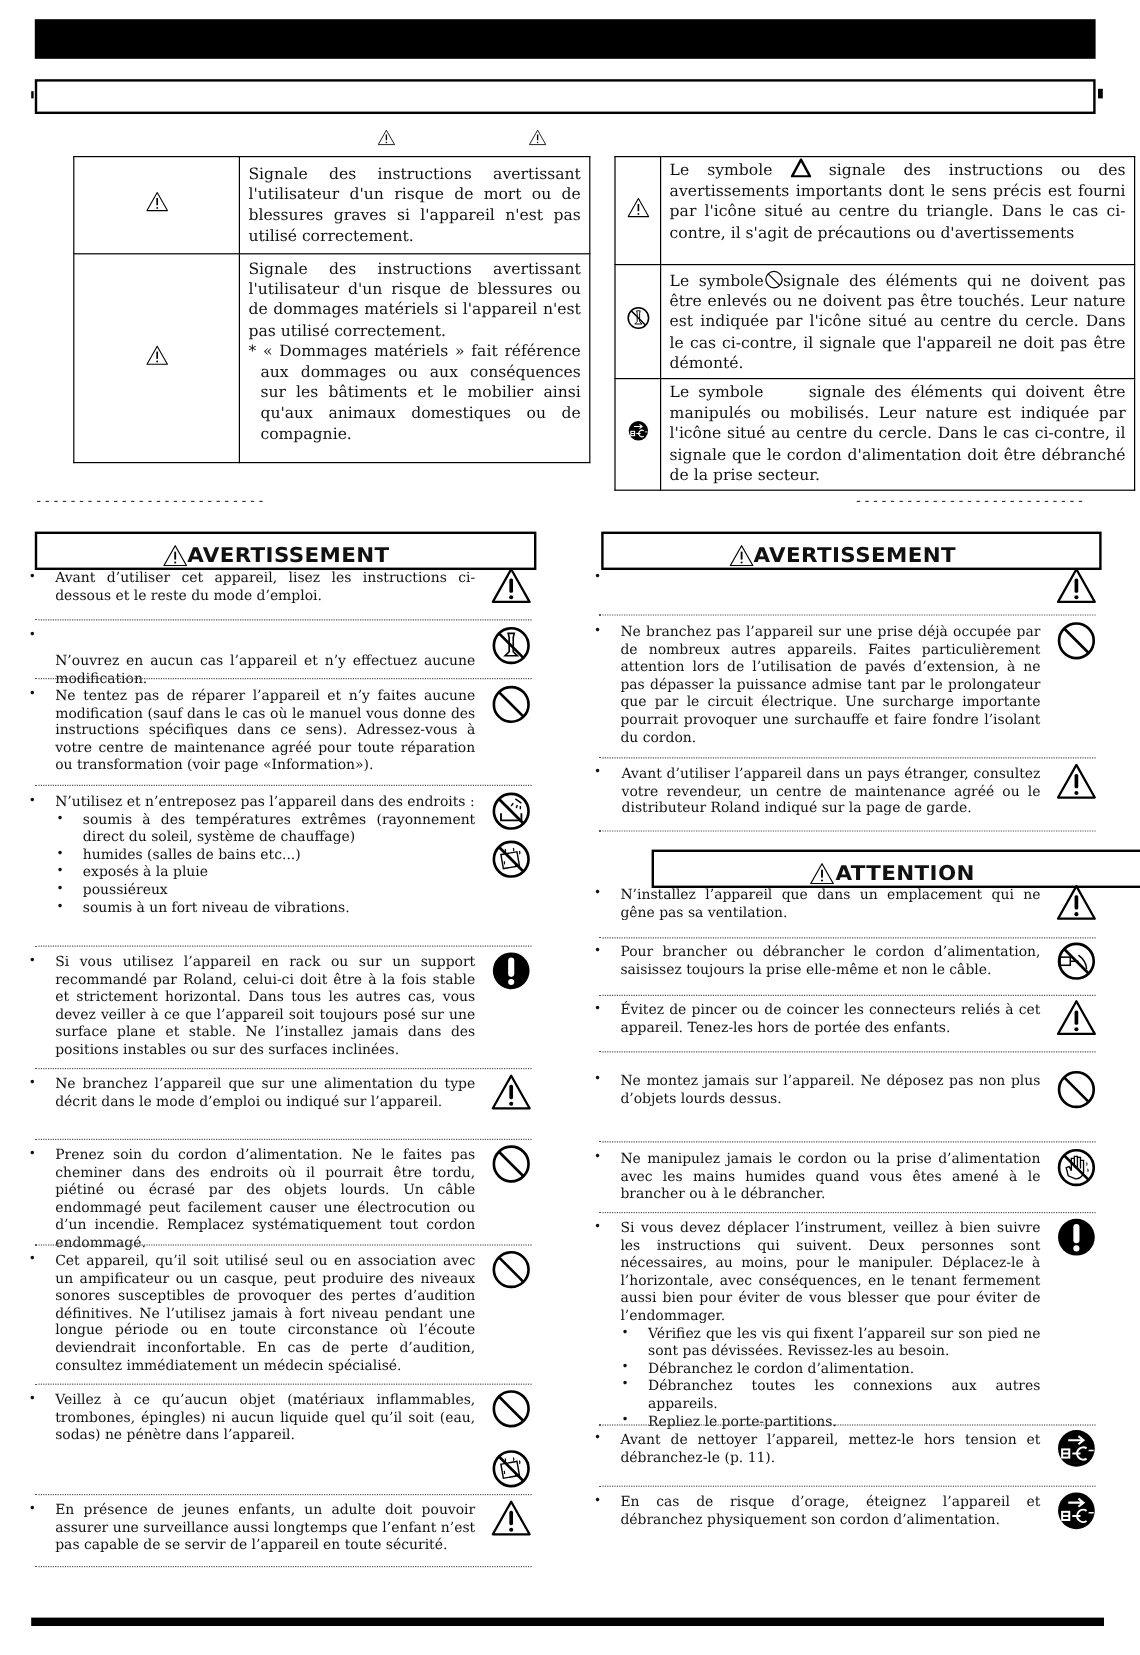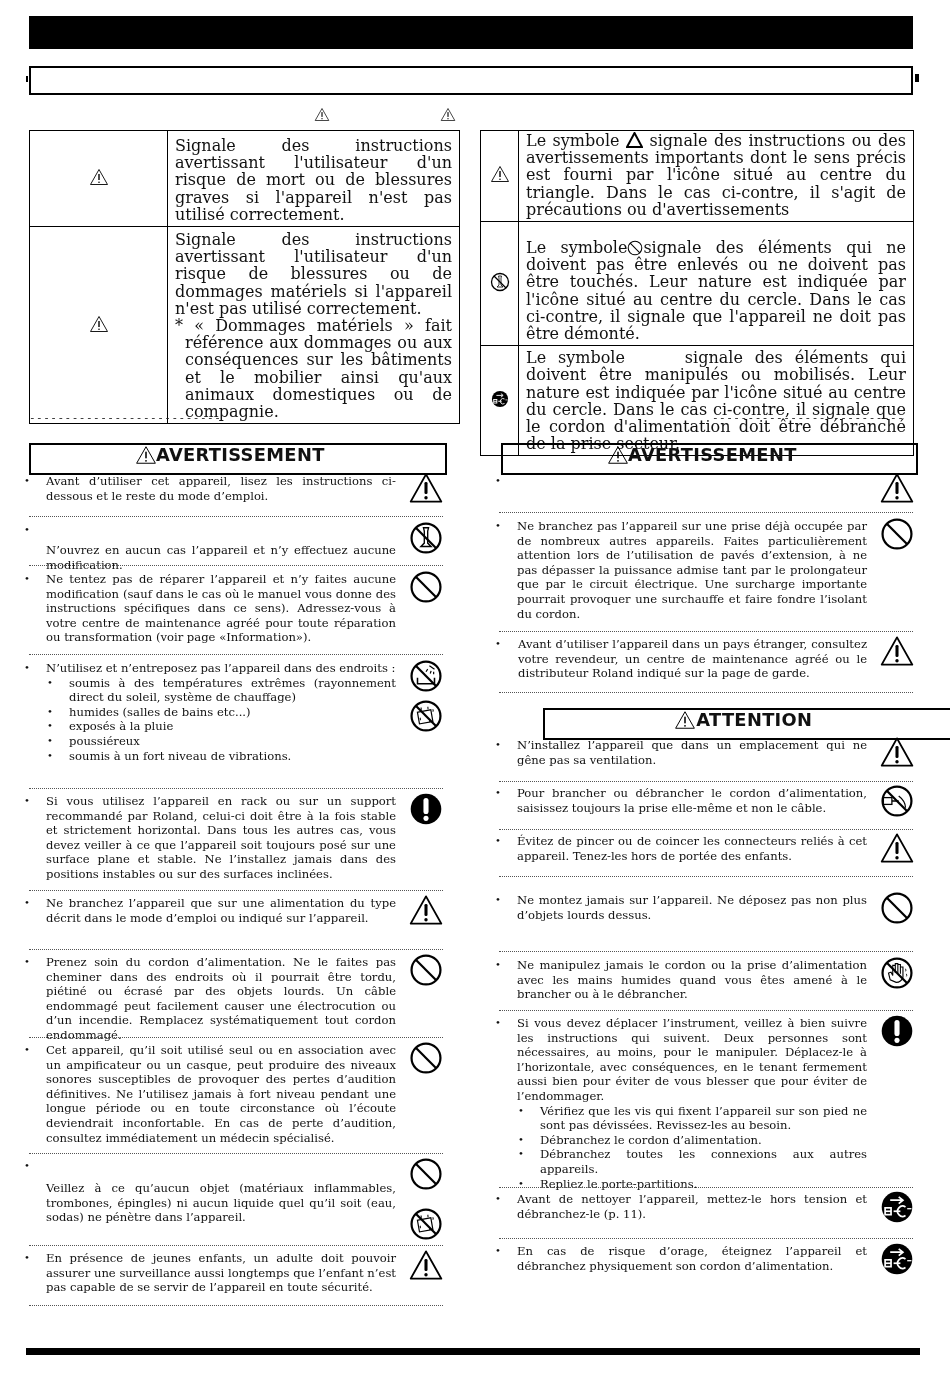--- a/index.html
+++ b/index.html
@@ -4,27 +4,27 @@
 <style>
   html,body{margin:0;padding:0;background:#fff;}
   body{width:950px;height:1379px;position:relative;overflow:hidden;font-family:"DejaVu Serif","Liberation Serif",serif;color:#111;}
   .abs{position:absolute;}
   .title-bar{left:29px;top:16px;width:884px;height:33px;background:#000;}
   .subtitle-box{left:29px;top:66px;width:880px;height:25px;border:2px solid #000;}
   .tick-l{left:26px;top:76px;width:2px;height:6px;background:#000;}
   .tick-r{left:915px;top:74px;width:4px;height:8px;background:#000;}
   .tri-small{width:16px;height:15px;display:inline-block;}
   
-  table.legend{border-collapse:collapse;position:absolute;font-size:16px;line-height:17.2px;}
+  table.legend{border-collapse:collapse;position:absolute;font-size:13px;line-height:17.2px;margin-left:32px;}
   table.legend td{border:1px solid #000;vertical-align:middle;padding:0;}
   table.legend td.ic{text-align:center;}
   table.legend td.tx{text-align:justify;padding:3px 7px 3px 7px;vertical-align:top;}
   .indent{padding-left:10px;text-indent:-10px;display:block;}
   .dashes{font-family:"DejaVu Sans Mono","Liberation Mono",monospace;font-size:11px;letter-spacing:0.5px;color:#222;}
-  .sec-header{border:2px solid #000;height:32px;display:flex;align-items:flex-start;justify-content:center;box-sizing:border-box;}
+  .sec-header{border:2px solid #000;height:32px;display:flex;align-items:flex-end;justify-content:center;box-sizing:border-box;}
   .sec-header span.lbl{font-family:"DejaVu Sans","Liberation Sans",sans-serif;font-weight:900;font-size:17px;letter-spacing:0.3px;transform:scaleX(1.05);}
   .sec-header svg{margin-right:3px;margin-left:-20px;}
   .item{position:absolute;font-size:11.6px;line-height:14.6px;text-align:justify;}
   .item .bullet{position:absolute;left:0;top:0;font-size:10px;}
   .item .txt{margin-left:22px;margin-right:48px;display:block;}
   .item .sub{position:relative;margin-left:45px;margin-right:48px;display:block;}
   .item .sub .b2{position:absolute;left:-22px;font-size:10px;}
   .item .icons{position:absolute;right:0;top:0;width:36px;display:flex;flex-direction:column;align-items:center;gap:8px;}
   .sep{position:absolute;border-top:1px dotted #555;height:0;}
 </style>
@@ -145,21 +145,21 @@
           </svg>
       <span>signale des instructions ou des avertissements importants dont le sens précis est fourni par l'icône situé au centre du triangle. Dans le cas ci-contre, il s'agit de précautions ou d'avertissements</span>
     </td>
   </tr>
   <tr style="height:88px">
     <td class="ic">
       <svg width="20" height="20">
             <use href="#sym-nodis"></use>
           </svg>
     </td>
-    <td class="tx" style="padding-top:17px">
+    <td class="tx" style="padding-top:4px">
       <span>Le symbole</span><svg width="16" height="16" style="vertical-align:-3px">
             <use href="#sym-prohib"></use>
           </svg><span>signale des éléments qui ne doivent pas être enlevés ou ne doivent pas être touchés. Leur nature est indiquée par l'icône situé au centre du cercle. Dans le cas ci-contre, il signale que l'appareil ne doit pas être démonté.</span>
     </td>
   </tr>
   <tr style="height:92px">
     <td class="ic">
       <svg width="18" height="18">
             <use href="#sym-unplug"></use>
           </svg>
@@ -269,21 +269,21 @@
       <span class="bullet">•</span>
       <span class="txt" style="white-space: pre-line;">Cet appareil, qu’il soit utilisé seul ou en association avec un ampificateur ou un casque, peut produire des niveaux sonores susceptibles de provoquer des pertes d’audition définitives. Ne l’utilisez jamais à fort niveau pendant une longue période ou en toute circonstance où l’écoute deviendrait inconfortable. En cas de perte d’audition, consultez immédiatement un médecin spécialisé.</span>
       <div class="icons" style="top: -2px;">
         <svg width="34" height="34">
           <use href="#sym-prohib"></use>
         </svg>
       </div>
     </div>
     <div class="item" style="left: 24px; top: 1159px; width: 420px;">
       <span class="bullet">•</span>
-      <span class="txt" style="white-space: pre-line; margin-top: 22px;">Veillez à ce qu’aucun objet (matériaux inflammables, trombones, épingles) ni aucun liquide quel qu’il soit (eau, sodas) ne pénètre dans l’appareil.</span>
+      <span class="txt" style="white-space: pre-line;">Veillez à ce qu’aucun objet (matériaux inflammables, trombones, épingles) ni aucun liquide quel qu’il soit (eau, sodas) ne pénètre dans l’appareil.</span>
       <div class="icons" style="top: -2px; gap: 16px;">
         <svg width="34" height="34">
           <use href="#sym-prohib"></use>
         </svg>
         <svg width="34" height="34">
           <use href="#sym-water"></use>
         </svg>
       </div>
     </div>
     <div class="item" style="left: 24px; top: 1251px; width: 420px;">

